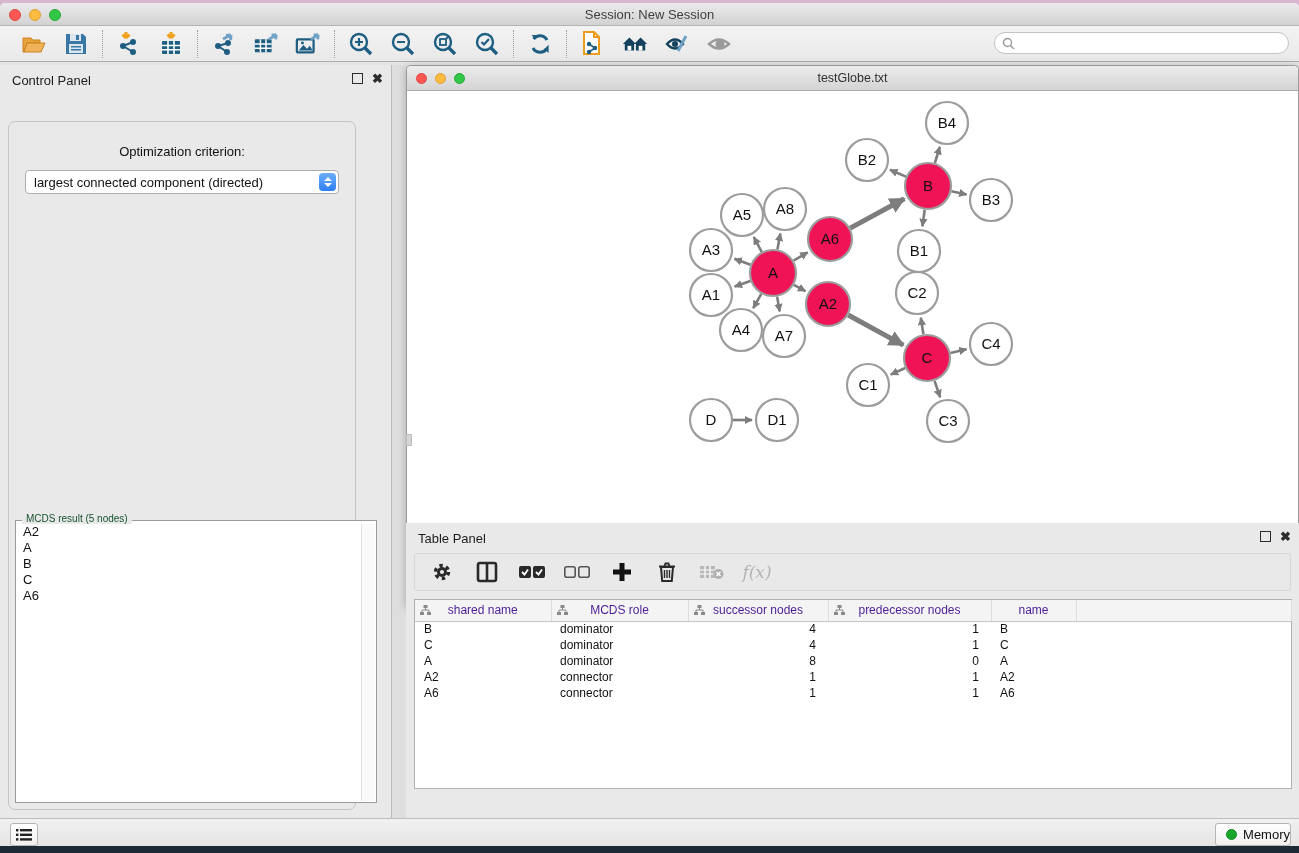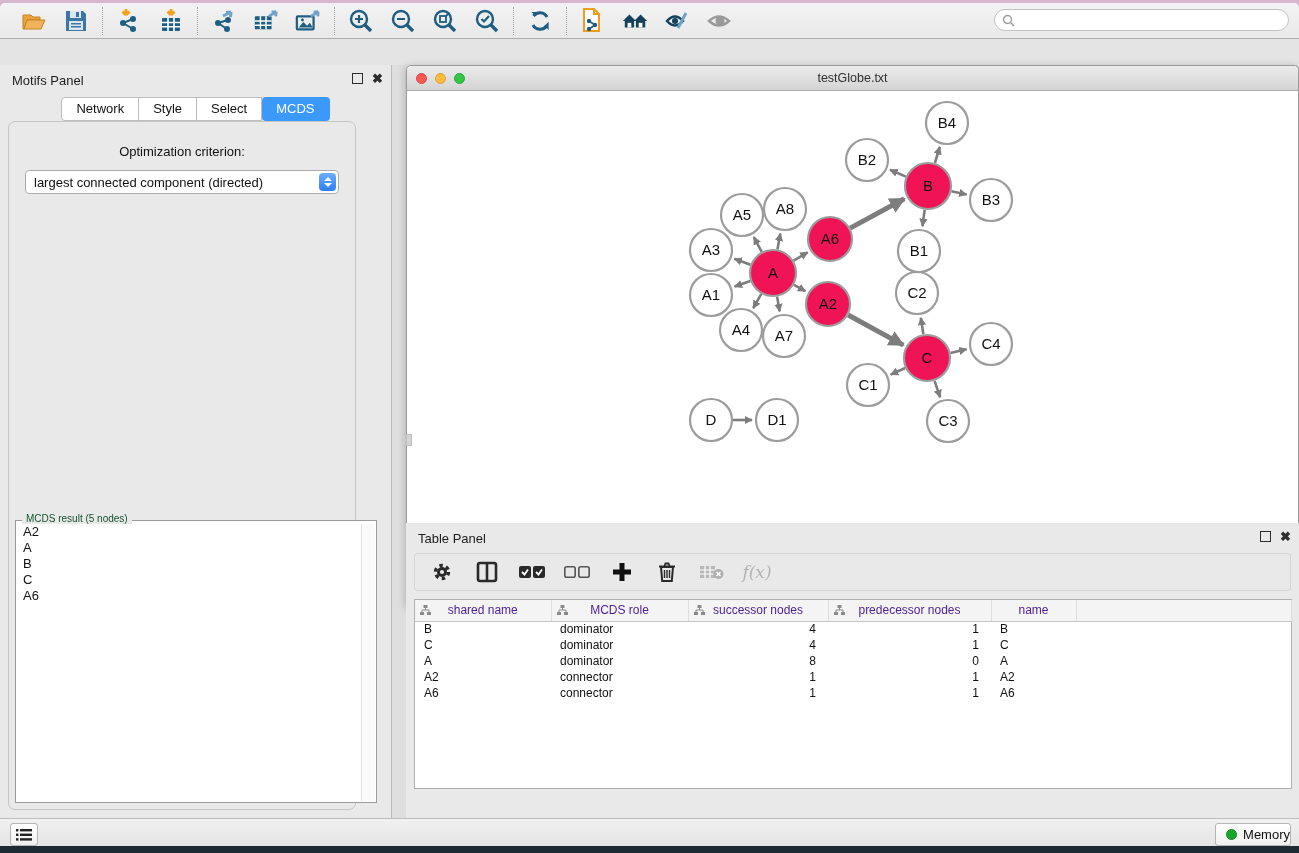--- a/index.html
+++ b/index.html
@@ -128,20 +128,28 @@
   svg text { font-family:"Liberation Sans",sans-serif; }
   .fx-label { font-family:"DejaVu Serif",serif; font-style:italic; font-size:17px; color:#b3b3b3; }
 </style>
 </head>
 <body>
 
 <div id="wallpaper-top"></div>
 
 <div id="app">
 
+  <div id="titlebar">
+    <div class="lights">
+      <div class="light red"></div>
+      <div class="light yellow"></div>
+      <div class="light green"></div>
+    </div>
+    <div class="title">Session: New Session</div>
+  </div>
 
   <div id="toolbar">
     <div class="tb-group">
       <div class="tbi">
         <svg width="26" height="24" viewBox="0 0 26 24">
             <path d="M2 6 h8 l2 2 h7 v3 H6 L3 20 H2 z" fill="#e8a33d" stroke="#c9821f" stroke-width="1"></path>
             <path d="M6 11 h18 l-4 9 H3 z" fill="#f0b35a" stroke="#c9821f" stroke-width="1"></path>
           </svg>
       </div>
       <div class="tbi">
@@ -292,34 +300,26 @@
           <path d="M8.5 8.5 L12 12" stroke="#9a9a9a" stroke-width="1.4"></path>
         </svg>
       <input type="text" placeholder="" style="">
     </div>
   </div>
 
   <div id="content">
 
     <div id="control-panel">
       <div class="panel-head">
-        <span class="panel-title">Motifs Panel</span>
+        <span class="panel-title">Control Panel</span>
         <span class="panel-btns">
           <span class="float-glyph"></span>
           <span class="close-glyph">✖</span>
         </span>
       </div>
-      <div id="ctrl-tabs">
-          <div class="seg-group" id="ctrl-tab-group">
-            <div class="seg">Network</div>
-            <div class="seg">Style</div>
-            <div class="seg">Select</div>
-            <div class="seg active">MCDS</div>
-          </div>
-        </div>
       <div id="ctrl-body">
         <div id="opt-label">Optimization criterion:</div>
         <div id="opt-select">
           <span>largest connected component (directed)</span>
           <span id="opt-stepper">
               <span class="chev up"></span>
               <span class="chev down"></span>
             </span>
         </div>
         <div id="mcds-fieldset">

